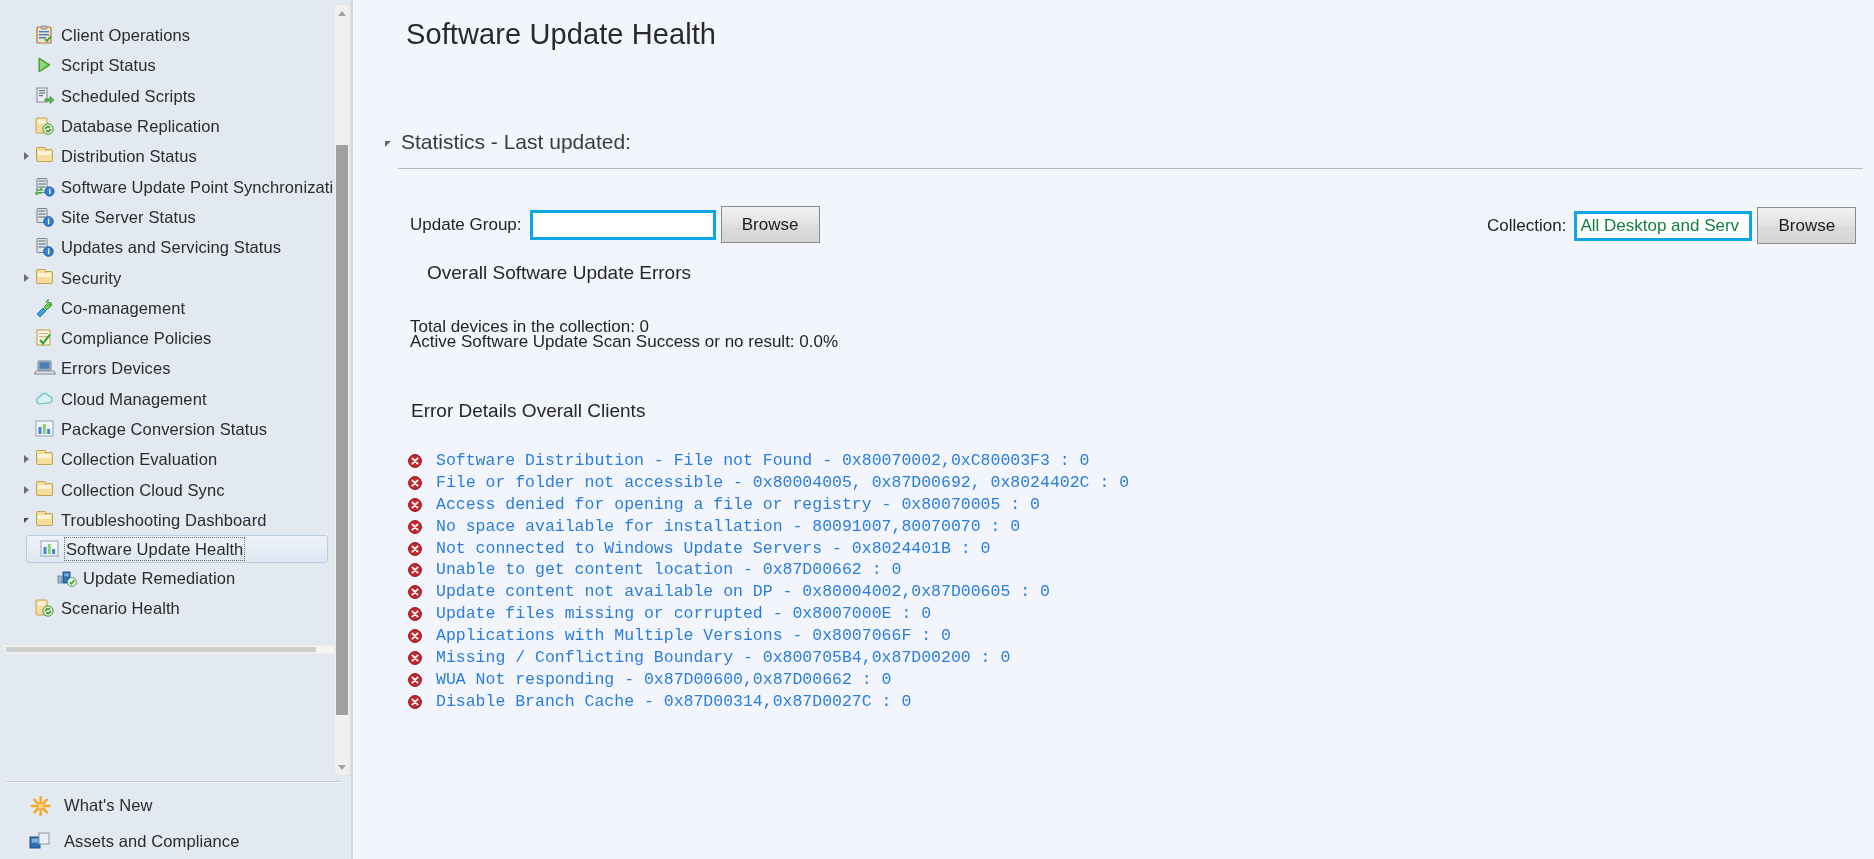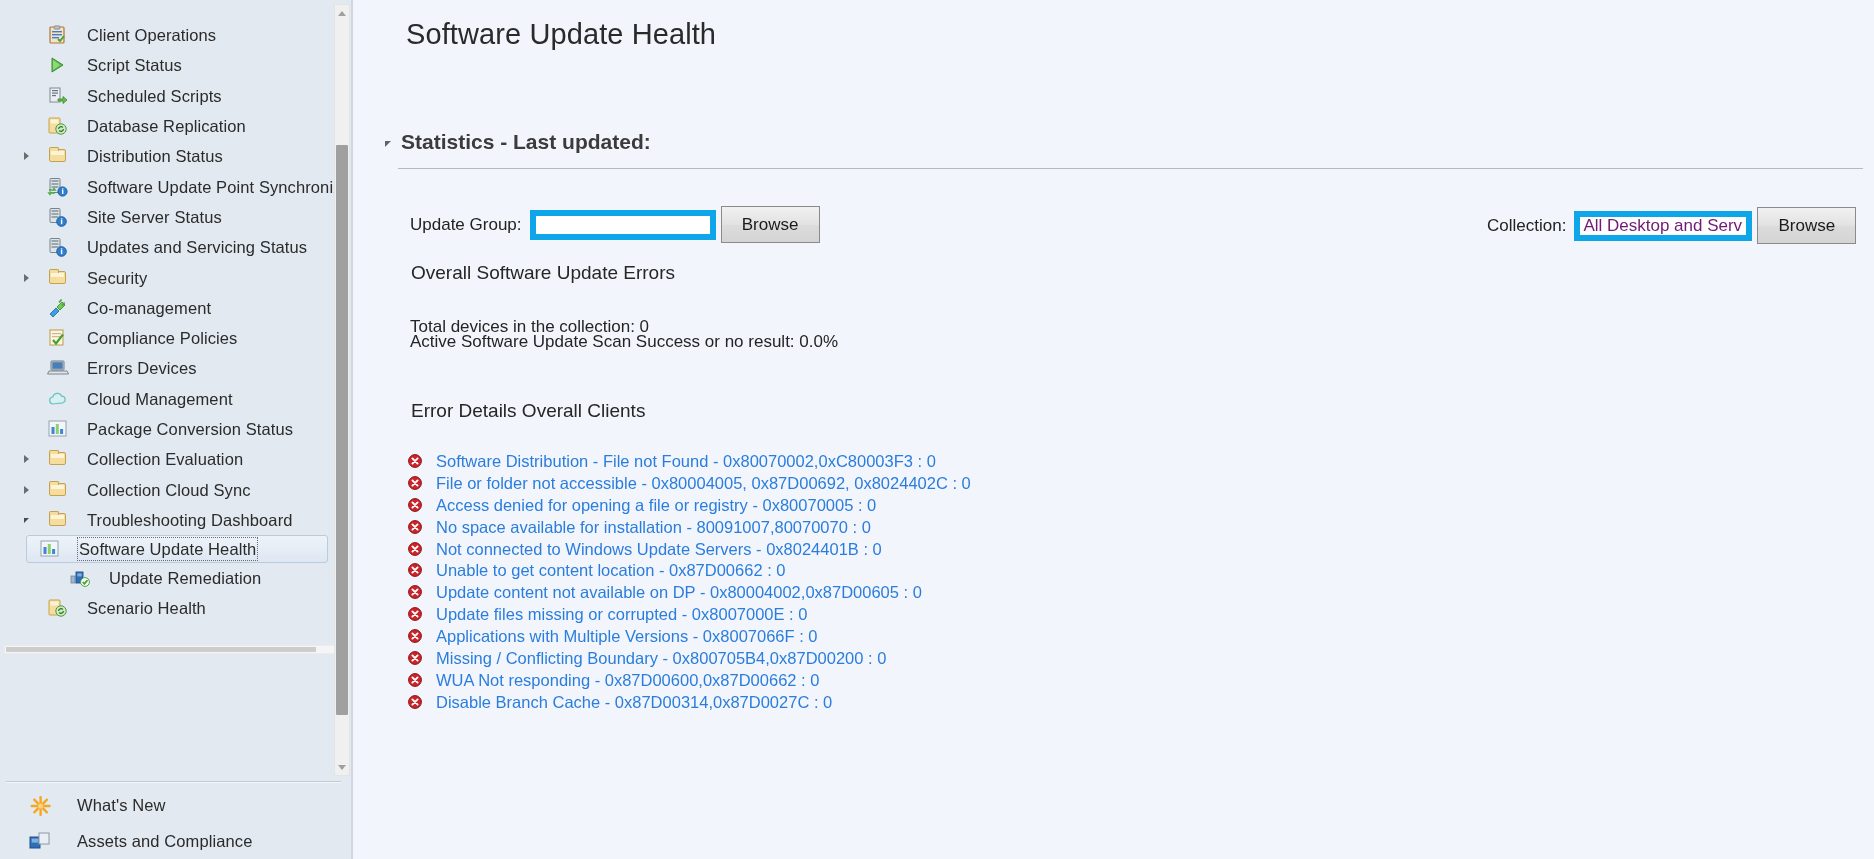--- a/index.html
+++ b/index.html
@@ -45,21 +45,20 @@
   }
 
   .tree-item {
     position: relative;
     display: flex;
     align-items: center;
     height: 30.3px;
     padding-left: 18px;
     white-space: nowrap;
     cursor: default;
-    gap: 13px;
   }
 
   .tree-item .twisty {
     width: 16px;
     flex: 0 0 16px;
     display: flex;
     align-items: center;
     justify-content: center;
   }
   .tree-item .twisty .arrow-collapsed {
@@ -207,21 +206,21 @@
   .section-head .sec-twisty {
     width: 0; height: 0;
     border-top: 6px solid #646464;
     border-right: 6px solid transparent;
     margin-right: 10px;
     margin-top: 4px;
   }
   .section-head .sec-title {
     font-size: 21px;
     color: #3b3b3b;
-    font-weight: 700;
+    font-weight: 400;
   }
 
   .section-rule {
     position: absolute;
     left: 45px;
     top: 168px;
     width: 1465px;
     height: 1px;
     background: #b9b9b9;
   }
@@ -237,24 +236,24 @@
     font-size: 17px;
     color: #222;
     margin-right: 8px;
     white-space: nowrap;
   }
 
   .text-input {
     width: 186px;
     height: 30px;
     background: #ffffff;
-    border: 6px solid #0ea5e9;
+    border: 3px solid #0ea5e9;
     font-family: "Liberation Sans", sans-serif;
     font-size: 17px;
-    color: #701a75;
+    color: #15803d;
     padding: 0 3px;
     outline: none;
   }
   .collection .text-input { width: 178px; }
 
   .browse-btn {
     margin-left: 5px;
     height: 37px;
     min-width: 99px;
     padding: 0 12px;
@@ -266,38 +265,39 @@
     cursor: pointer;
   }
 
   .stat-heading {
     position: absolute;
     left: 58px;
     font-size: 19px;
     color: #262626;
     font-weight: 400;
   }
-  .stat-heading.h1 { top: 262px; }
+  .stat-heading.h1 { top: 262px; margin-left: 16px; }
   .stat-heading.h2 { top: 400px; }
 
   .stat-line {
     position: absolute;
     left: 57px;
     font-size: 17px;
     color: #242424;
   }
   .stat-line.l1 { top: 317px; }
   .stat-line.l2 { top: 332px; }
 
   
   .error-list {
     position: absolute;
     left: 55px;
     top: 450px;
     width: 1100px;
+    font-family: Liberation Mono, monospace;
   }
   .error-item {
     display: flex;
     align-items: center;
     height: 21.9px;
     white-space: nowrap;
   }
   .error-item .err-ico {
     flex: 0 0 14px;
     width: 14px; height: 14px;

